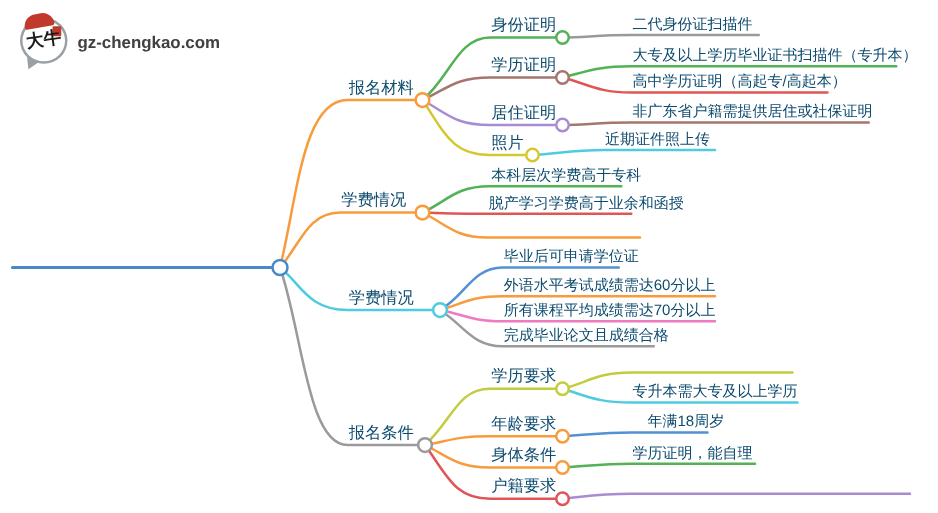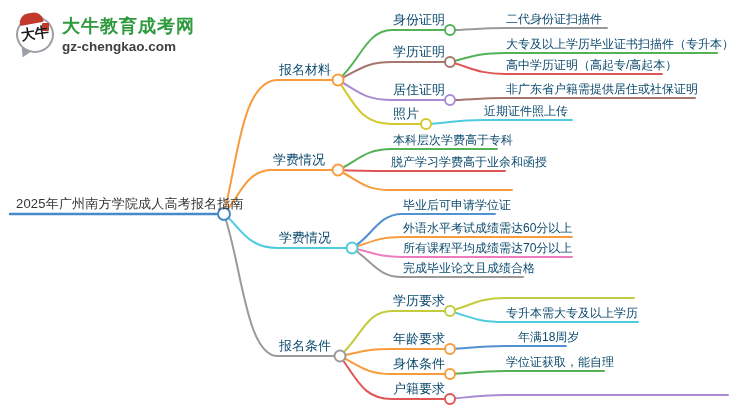--- a/index.html
+++ b/index.html
@@ -104,26 +104,24 @@
   </svg>
 
   <div class="logo">
     <div class="logo-icon">
       <div class="arc"></div>
       <div class="seal"></div>
       <div class="glyph">大牛</div>
       <div class="tail"></div>
     </div>
     <div class="logo-text">
-      <div class="logo-name">大牛教育成考网</div>
       <div class="logo-url">gz-chengkao.com</div>
     </div>
   </div>
 
-  <div class="lbl root-lbl" style="left:16px; top:196px;">2025年广州南方学院成人高考报名指南</div>
 
   <div class="lbl" style="left:279px; top:62px;">报名材料</div>
   <div class="lbl" style="left:273px; top:152px;">学费情况</div>
   <div class="lbl" style="left:279px; top:230px;">学费情况</div>
   <div class="lbl" style="left:279px; top:338px;">报名条件</div>
 
   <div class="lbl" style="left:393px; top:12px;">身份证明</div>
   <div class="lbl" style="left:393px; top:44px;">学历证明</div>
   <div class="lbl" style="left:393px; top:82px;">居住证明</div>
   <div class="lbl" style="left:393px; top:106px;">照片</div>
@@ -142,15 +140,15 @@
   <div class="lbl leaf" style="left:403px; top:240px;">所有课程平均成绩需达70分以上</div>
   <div class="lbl leaf" style="left:403px; top:260px;">完成毕业论文且成绩合格</div>
 
   <div class="lbl" style="left:393px; top:293px;">学历要求</div>
   <div class="lbl" style="left:393px; top:331px;">年龄要求</div>
   <div class="lbl" style="left:393px; top:356px;">身体条件</div>
   <div class="lbl" style="left:393px; top:381px;">户籍要求</div>
 
   <div class="lbl leaf" style="left:506px; top:305px;">专升本需大专及以上学历</div>
   <div class="lbl leaf" style="left:506px; top:329px;margin-left:12px;">年满18周岁</div>
-  <div class="lbl leaf" style="left:506px; top:354px;">学位证获取，能自理</div>
+  <div class="lbl leaf" style="left:506px; top:354px;">学历证明，能自理</div>
 
 </div>
 
 </body></html>

